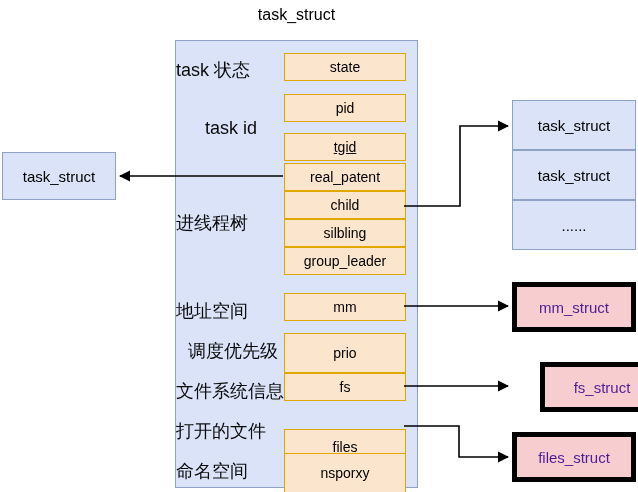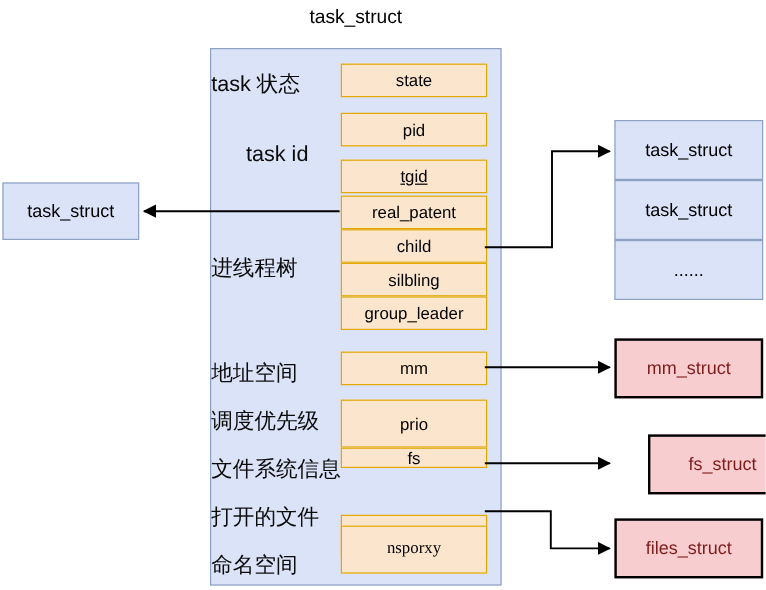--- a/index.html
+++ b/index.html
@@ -75,26 +75,26 @@
     border: 1px solid #8da2c4;
     display: flex;
     align-items: center;
     justify-content: center;
     font-size: 15px;
   }
 
   
   .pink-box {
     background: #f7cdd0;
-    border: 2px solid #000000;
+    border: 5px solid #000000;
     display: flex;
     align-items: center;
     justify-content: center;
     font-size: 15px;
-    color: #7f1d1d;
+    color: #4c1d95;
   }
 
   svg.connectors {
     position: absolute;
     left: 0; top: 0;
     width: 638px; height: 492px;
     pointer-events: none;
   }
 </style>
 </head>
@@ -103,40 +103,40 @@
 <div id="canvas">
 
   <div class="abs diagram-title">task_struct</div>
 
   <div class="abs main-box">
 
     <div class="abs group-label" style="top:17px;">task 状态</div>
     <div class="abs group-label" style="top:77px;padding-left:29px;">task id</div>
     <div class="abs group-label" style="top:170px;">进线程树</div>
     <div class="abs group-label" style="top:258px;">地址空间</div>
-    <div class="abs group-label" style="top:298px;">调度优先级</div>
+    <div class="abs group-label" style="top:298px;padding-left:12px;">调度优先级</div>
     <div class="abs group-label" style="top:338px;">文件系统信息</div>
     <div class="abs group-label" style="top:378px;">打开的文件</div>
     <div class="abs group-label" style="top:418px;">命名空间</div>
 
     <div class="abs field" style="top:12px;  height:28px;">state</div>
 
     <div class="abs field" style="top:53px;  height:28px;">pid</div>
     <div class="abs field" style="top:92px;  height:28px;text-decoration:underline;">tgid</div>
 
     <div class="abs field" style="top:122px; height:28px;">real_patent</div>
     <div class="abs field" style="top:150px; height:28px;">child</div>
     <div class="abs field" style="top:178px; height:28px;">silbling</div>
     <div class="abs field" style="top:206px; height:28px;">group_leader</div>
 
     <div class="abs field" style="top:252px; height:28px;">mm</div>
     <div class="abs field" style="top:292px; height:40px;">prio</div>
-    <div class="abs field" style="top:332px; height:17px;">fs</div>
+    <div class="abs field" style="top:332px; height:28px;">fs</div>
     <div class="abs field" style="top:372px; height:36px;margin-top:16px;">files</div>
-    <div class="abs field" style="top:397px; height:40px;font-family:Liberation Serif, serif;">nsporxy</div>
+    <div class="abs field" style="top:412px; height:40px;">nsporxy</div>
   </div>
 
   <div class="abs blue-box" style="left:2px; top:152px; width:114px; height:48px;">
     <span>task_struct</span>
   </div>
 
   <div class="abs" style="left:512px; top:100px; width:124px; height:150px;">
     <div class="abs blue-cell" style="left:0; top:0;   width:124px; height:50px;">
       <span>task_struct</span>
     </div>

